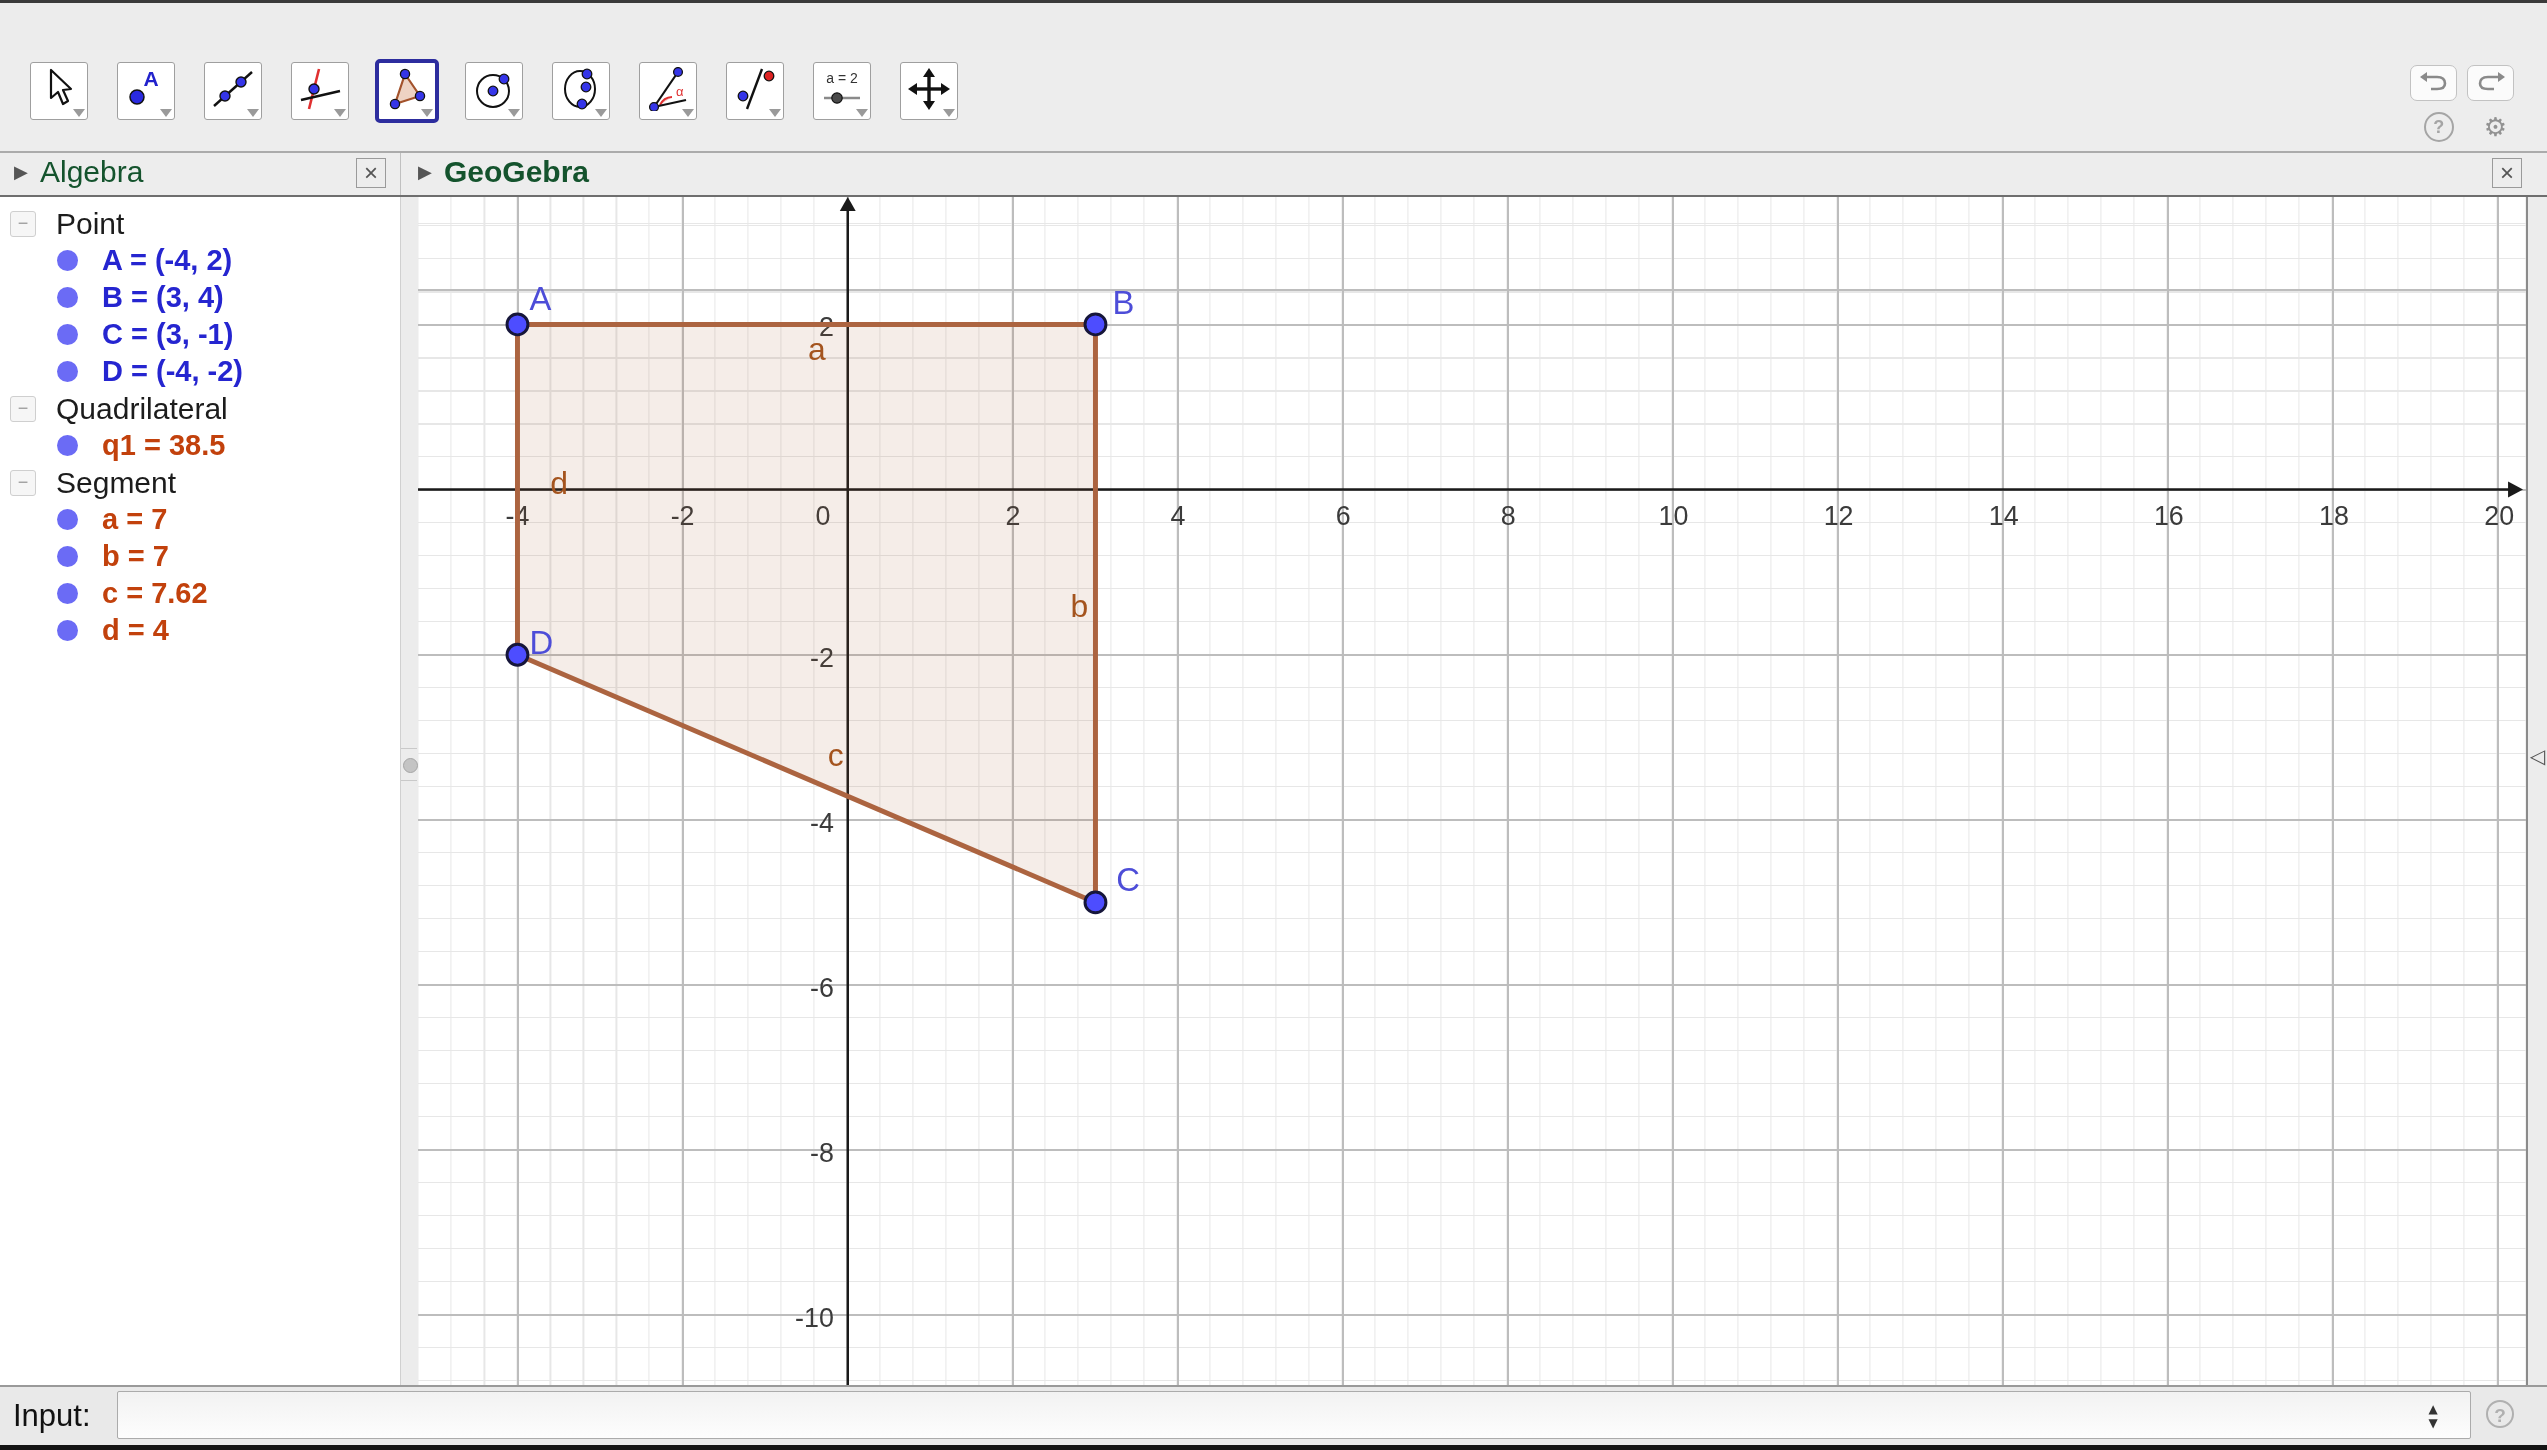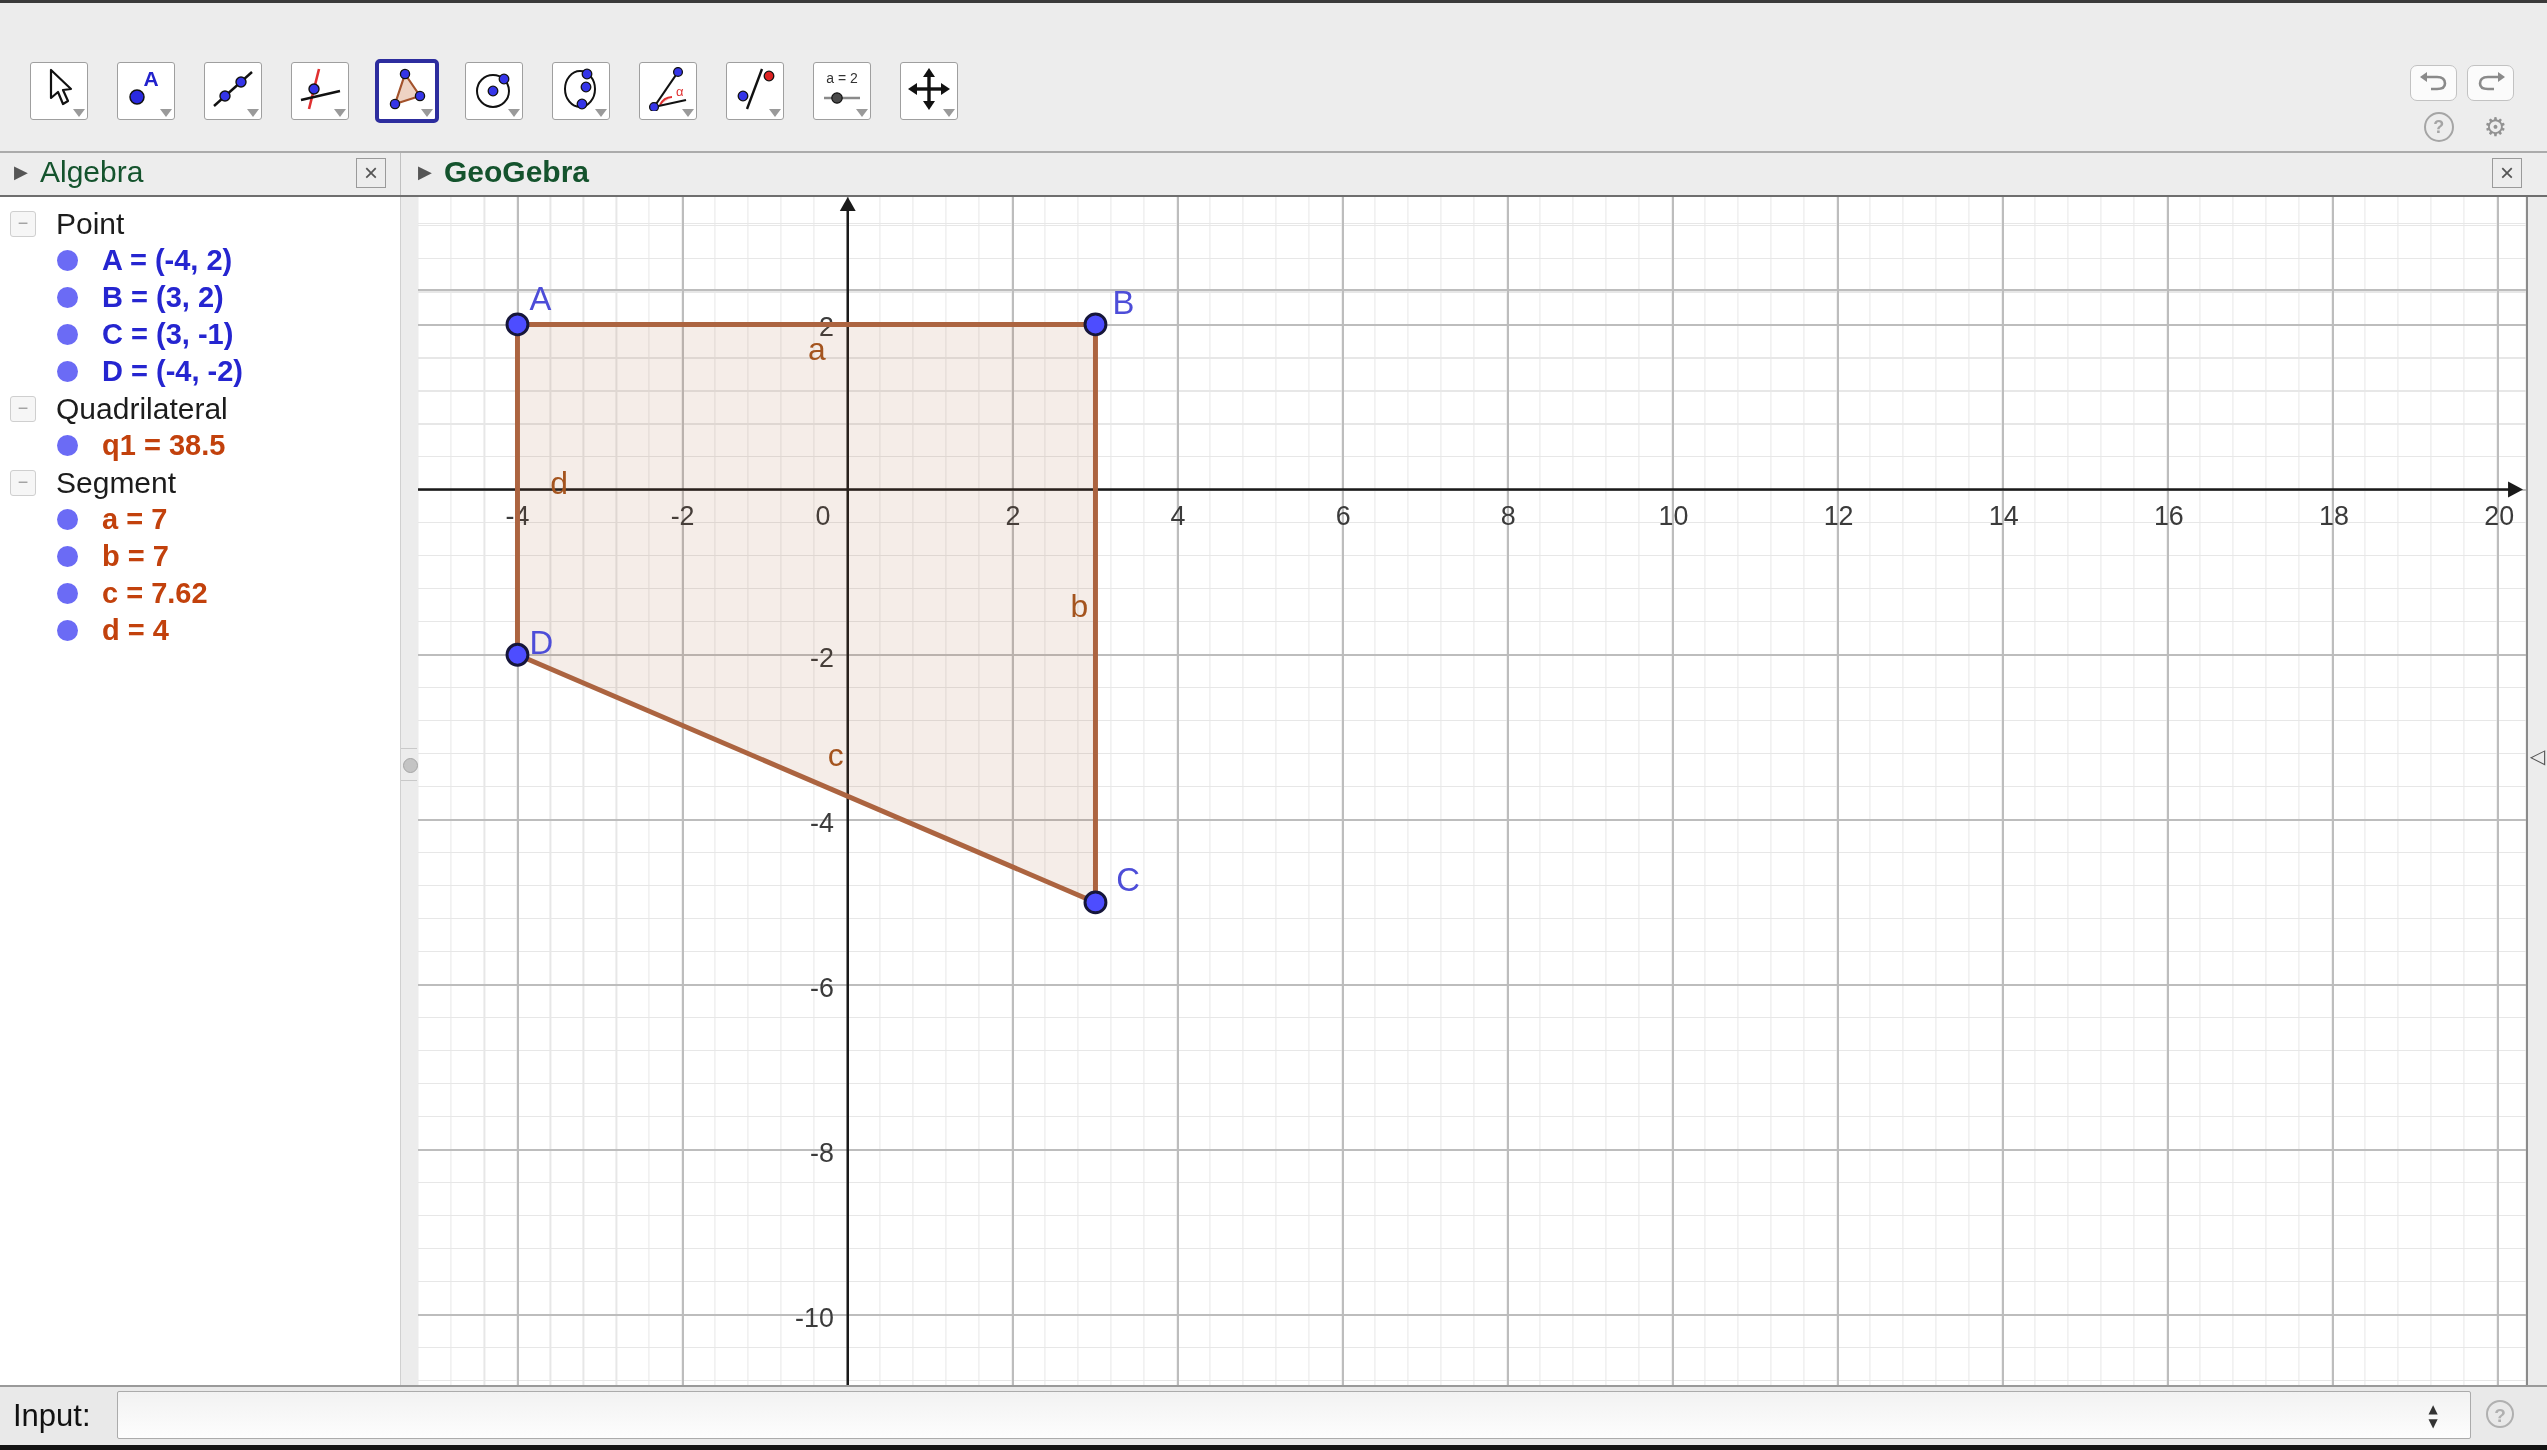--- a/index.html
+++ b/index.html
@@ -335,21 +335,21 @@
       <div class="alg-row">
         <span class="minus-box">−</span>
         <span class="sec-label">Point</span>
       </div>
       <div class="alg-row">
         <span class="bullet"></span>
         <span class="item-text txt-blue">A = (-4, 2)</span>
       </div>
       <div class="alg-row">
         <span class="bullet"></span>
-        <span class="item-text txt-blue">B = (3, 2)</span>
+        <span class="item-text txt-blue">B = (3, 4)</span>
       </div>
       <div class="alg-row">
         <span class="bullet"></span>
         <span class="item-text txt-blue">C = (3, -1)</span>
       </div>
       <div class="alg-row">
         <span class="bullet"></span>
         <span class="item-text txt-blue">D = (-4, -2)</span>
       </div>
 

